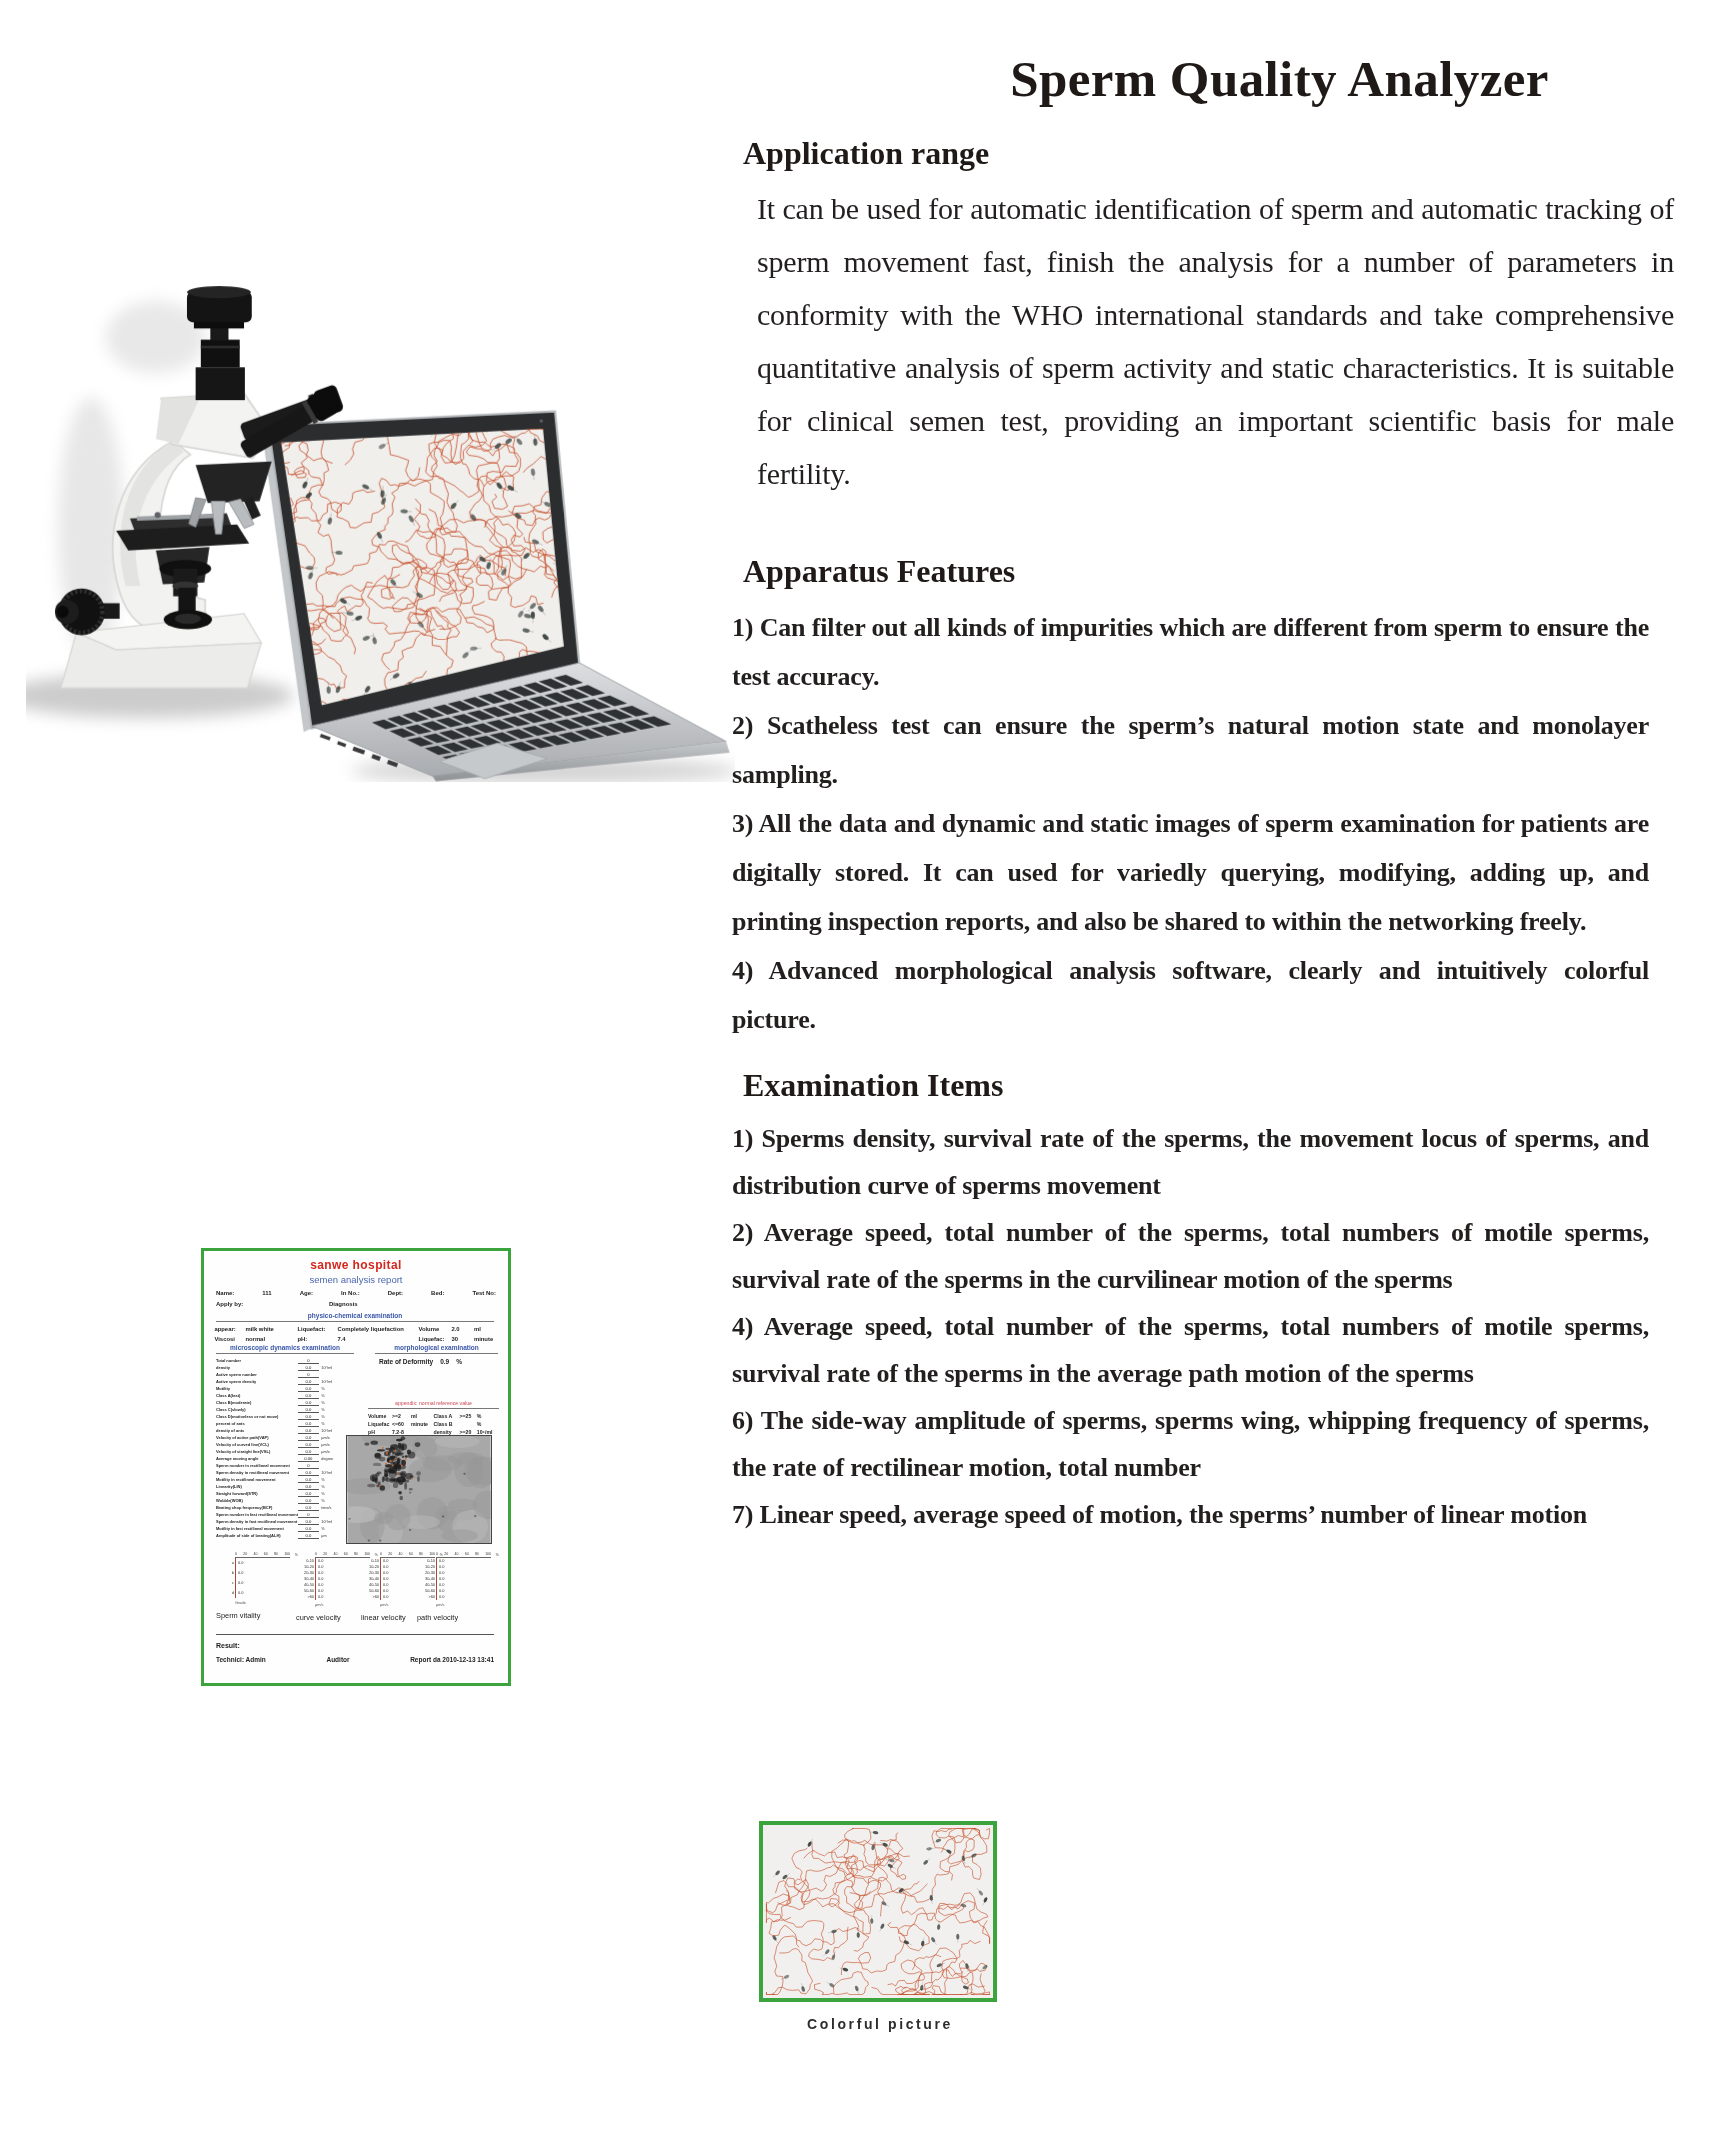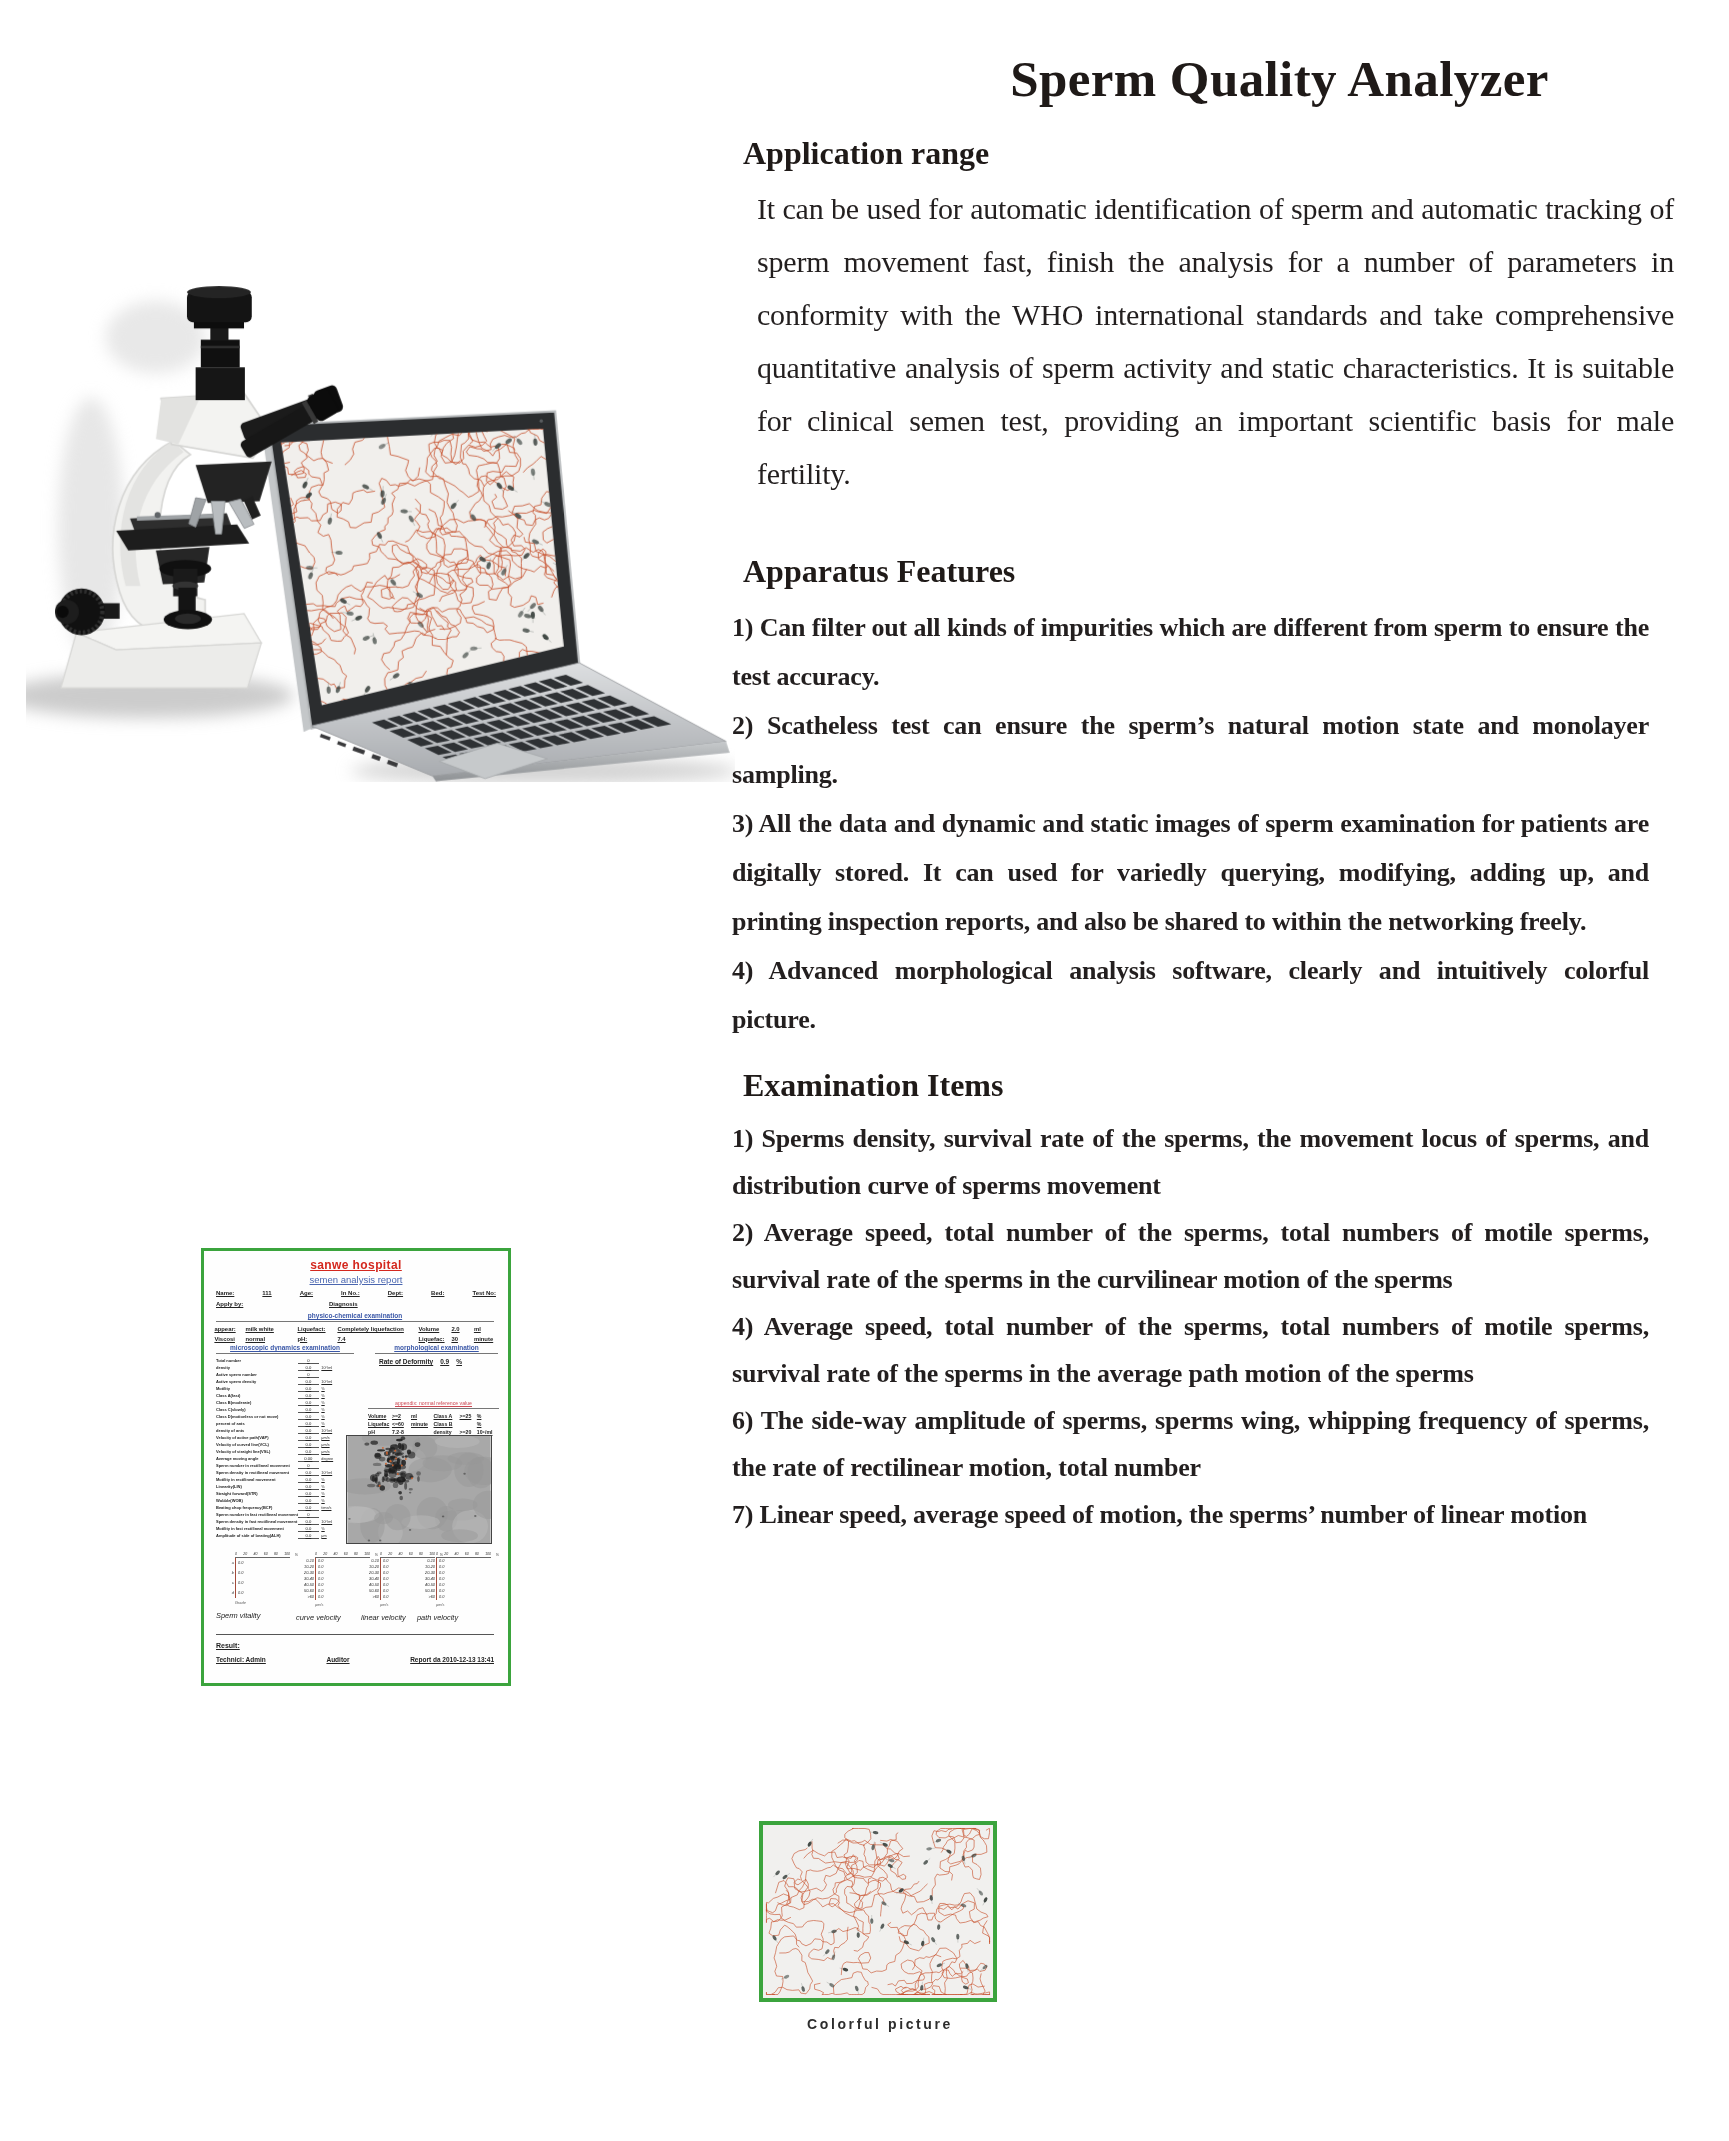--- a/index.html
+++ b/index.html
@@ -32,21 +32,21 @@
   
   #scope-art{position:absolute;left:26px;top:242px;width:709px;height:540px;}
   .blur8{filter:blur(9px);}
 
   
   #report{
     position:absolute;left:201px;top:1248px;width:304px;height:432px;
     border:3.5px solid #3ba43d;background:#fefefe;
     font-family:"Liberation Sans",sans-serif;color:#222;
   }
-  #report .abs{position:absolute;text-decoration:underline;}
+  #report .abs{position:absolute;}
   #r-hosp{top:7px;left:0;width:100%;text-align:center;font-size:12px;font-weight:700;color:#d4281e;letter-spacing:0.4px;}
   #r-sub{top:23px;left:0;width:100%;text-align:center;font-size:9.5px;color:#4a66b0;}
   #r-fields1{top:39px;left:12px;width:280px;display:flex;justify-content:space-between;font-size:6px;font-weight:700;}
   #r-apply{top:50px;left:12px;width:280px;display:flex;font-size:6px;font-weight:700;}
   #r-apply span:first-child{width:113px;}
   #r-physhdr{top:61px;left:12px;width:278px;text-align:center;font-size:6.5px;font-weight:700;color:#3a57a7;border-bottom:0.9px solid #777;padding-bottom:1.7px;}
   #r-physrows{top:74px;left:10.4px;width:284px;font-size:5.9px;font-weight:700;}
   .phrow{display:flex;line-height:9.5px;}
   .pc0{width:31px}.pc1{width:52px}.pc2{width:40px}.pc3{width:81px}.pc4{width:33px}.pc5{width:22.5px}.pc6{width:22.5px}
   #r-micro{top:93px;left:12px;width:138px;text-align:center;font-size:6.5px;font-weight:700;color:#3a57a7;border-bottom:0.9px solid #777;padding-bottom:1.7px;}
@@ -56,21 +56,21 @@
   .pl{width:83px;font-size:4px;font-weight:700;color:#222;white-space:nowrap;overflow:hidden;}
   .pv{width:21px;font-size:4.2px;text-align:center;border-bottom:0.9px solid #555;line-height:5.2px;}
   .pu{width:26px;font-size:3.8px;padding-left:2.6px;color:#333;}
   #r-deform{top:107px;left:175px;font-size:6.5px;font-weight:700;display:flex;gap:7px;}
   #r-appendix{top:149px;left:164px;width:131px;text-align:center;font-size:5.2px;color:#cc4a55;border-bottom:0.9px solid #777;padding-bottom:1.7px;}
   #r-refrows{top:161px;left:164px;width:133px;font-size:5.2px;font-weight:700;}
   .refrow{display:flex;line-height:8.2px;}
   .rc0{width:24px}.rc1{width:19px}.rc2{width:22.5px}.rc3{width:26px}.rc4{width:17.3px}.rc5{width:24px}
   #gray-art{position:absolute;left:142px;top:184px;width:144px;height:107px;border:0.9px solid #444;}
   
-  .chart{position:absolute;top:301px;width:80px;font-style:italic;}
+  .chart{position:absolute;top:301px;width:80px;}
   #chart-0{left:12px}.chart:nth-child(2){left:0}
   #chart-1{left:92px}#chart-2{left:157px}#chart-3{left:213px}
   .ticks{display:flex;justify-content:space-between;width:55px;margin-left:19px;font-size:3.5px;color:#333;border-bottom:0.9px solid #666;padding-bottom:0.9px;position:relative;}
   .ticks .pct{position:absolute;right:-7.8px;top:0.9px;}
   .crow{display:flex;font-size:3.9px;line-height:6px;height:6px;color:#333;}
   .chart.tall .crow{line-height:10px;height:10px;}
   .rl{width:18px;text-align:right;padding-right:1.3px;border-right:0.9px solid #a34a3a;}
   .rv{padding-left:1.7px;}
   .cunit{margin-left:19px;font-size:3.9px;margin-top:1.7px;color:#555;}
   .ctitle{font-size:7.4px;margin-top:6px;color:#222;}

